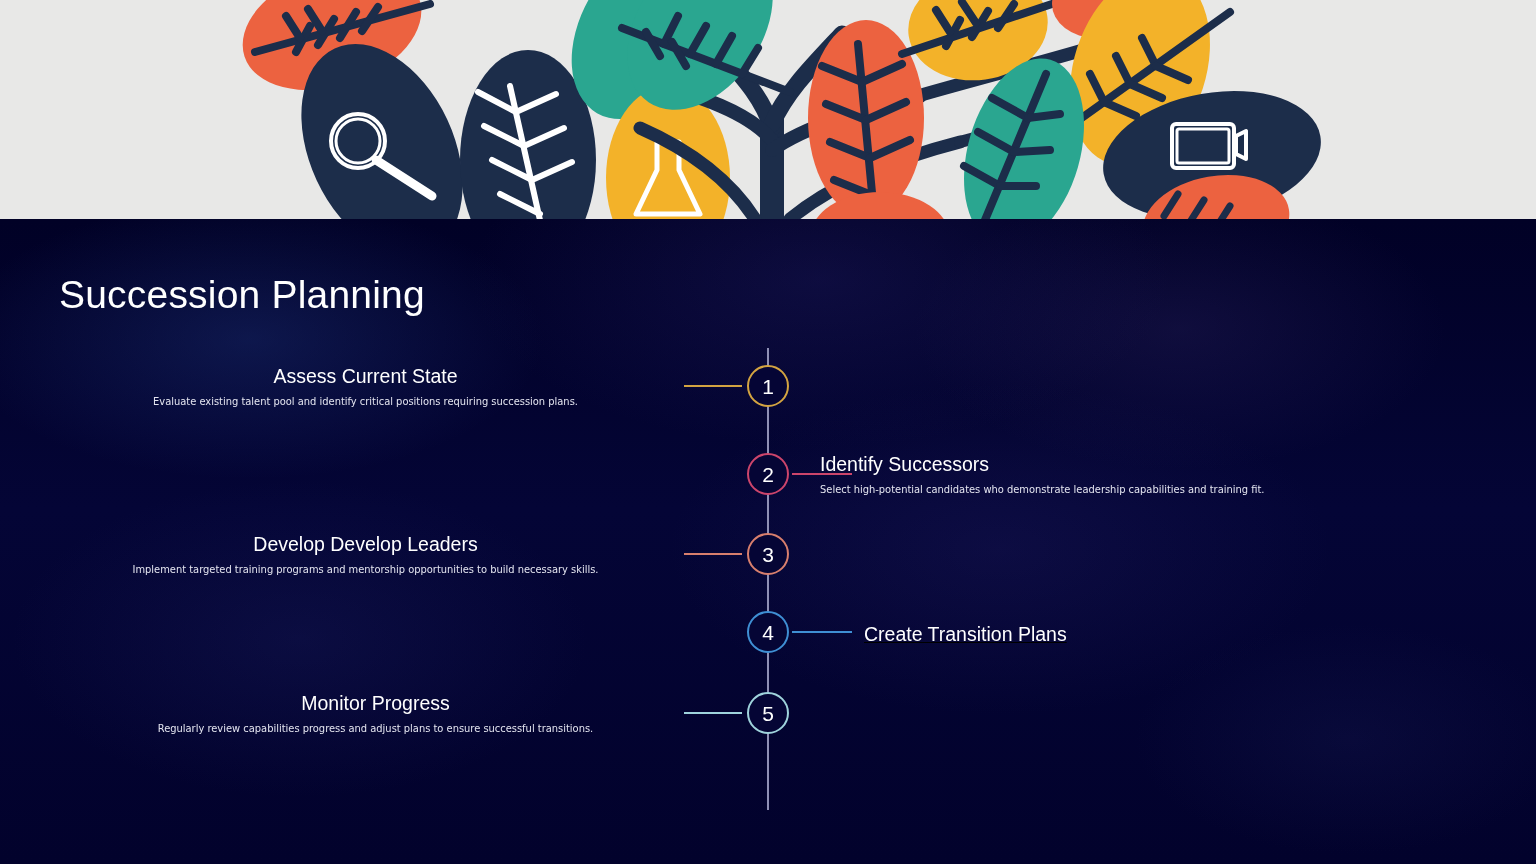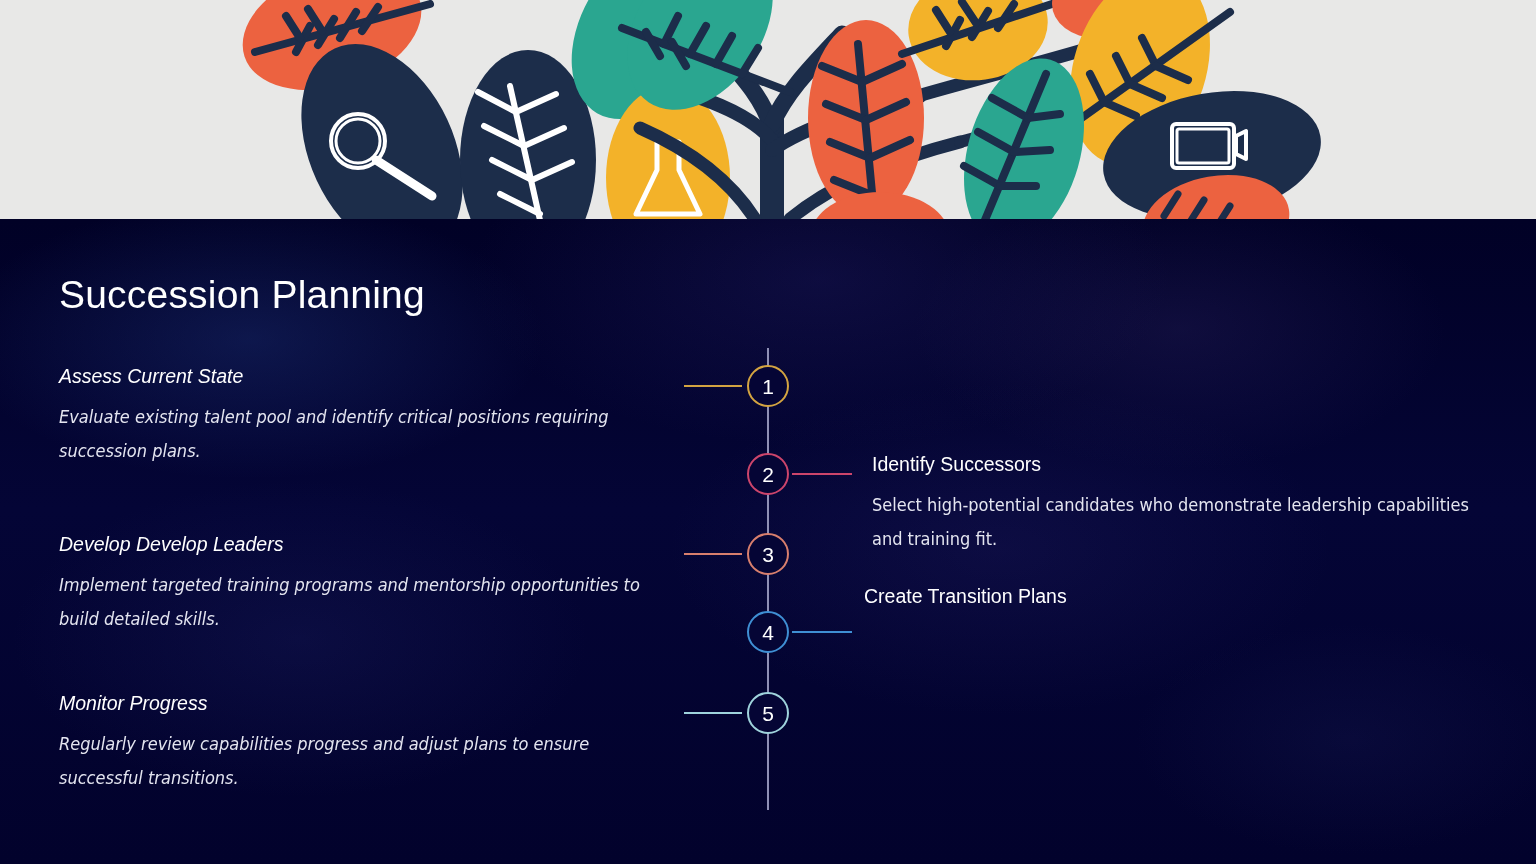--- a/index.html
+++ b/index.html
@@ -47,30 +47,30 @@
     position:absolute; width:42px; height:42px; border-radius:50%;
     border:2px solid #fff; background:#050535;
     display:flex; align-items:center; justify-content:center;
     font-size:21px; color:#ffffff; font-weight:400; line-height:1;
     z-index:3;
   }
 
   .connector { position:absolute; height:2px; z-index:2; }
 
   .entry { position:absolute; }
-  .entry.left  { text-align:left;font-style:italic; }
+  .entry.left  { text-align:center; }
   .entry.right { text-align:left; }
 
   .entry-title {
     font-size:19.5px; color:#ffffff; font-weight:400;
     line-height:1.2; white-space:nowrap;
   }
   .entry-desc {
-    font-size:18px; color:#e4e5f0; font-weight:400;
-    line-height:1.85; margin-top:12px;
+    font-size:11px; color:#e4e5f0; font-weight:400;
+    line-height:1.85; margin-top:4px;
     font-family:"DejaVu Sans Condensed","Liberation Sans", sans-serif;
     font-stretch:condensed;
   }
 </style>
 </head>
 <body>
 
 <div class="slide">
 
   <div class="banner">
@@ -213,44 +213,44 @@
   </div>
   <div class="entry left" style="left:59px; top:365px; width:613px;">
     <div class="entry-title">Assess Current State</div>
     <div class="entry-desc">Evaluate existing talent pool and identify critical positions requiring succession plans.</div>
   </div>
 
   <div class="connector" style="left:792px; top:473px; width:60px; background:#cc456b;"></div>
   <div class="node" style="left:747px; top:453px; border-color:#cc456b;">
     <span>2</span>
   </div>
-  <div class="entry right" style="left:872px; top:453px; width:600px;">
+  <div class="entry right" style="left:820px; top:453px; width:600px;">
     <div class="entry-title">Identify Successors</div>
     <div class="entry-desc">Select high-potential candidates who demonstrate leadership capabilities and training fit.</div>
   </div>
 
   <div class="connector" style="left:684px; top:553px; width:58px; background:#d87f6d;"></div>
   <div class="node" style="left:747px; top:533px; border-color:#d87f6d;">
     <span>3</span>
   </div>
   <div class="entry left" style="left:59px; top:533px; width:613px;">
     <div class="entry-title">Develop Develop Leaders</div>
-    <div class="entry-desc">Implement targeted training programs and mentorship opportunities to build detailed skills.</div>
+    <div class="entry-desc">Implement targeted training programs and mentorship opportunities to build necessary skills.</div>
   </div>
 
   <div class="connector" style="left:792px; top:631px; width:60px; background:#3f8fd4;"></div>
   <div class="node" style="left:747px; top:611px; border-color:#3f8fd4;">
     <span>4</span>
   </div>
-  <div class="entry right" style="left:864px; top:585px; width:600px;">
+  <div class="entry right" style="left:864px; top:623px; width:600px;text-decoration:underline;">
     <div class="entry-title">Create Transition Plans</div>
   </div>
 
   <div class="connector" style="left:684px; top:712px; width:58px; background:#9fd3dc;"></div>
   <div class="node" style="left:747px; top:692px; border-color:#9fd3dc;">
     <span>5</span>
   </div>
-  <div class="entry left" style="left:59px; top:692px; width:613px;">
+  <div class="entry left" style="left:69px; top:692px; width:613px;">
     <div class="entry-title">Monitor Progress</div>
     <div class="entry-desc">Regularly review capabilities progress and adjust plans to ensure successful transitions.</div>
   </div>
 
 </div>
 
 </body></html>

